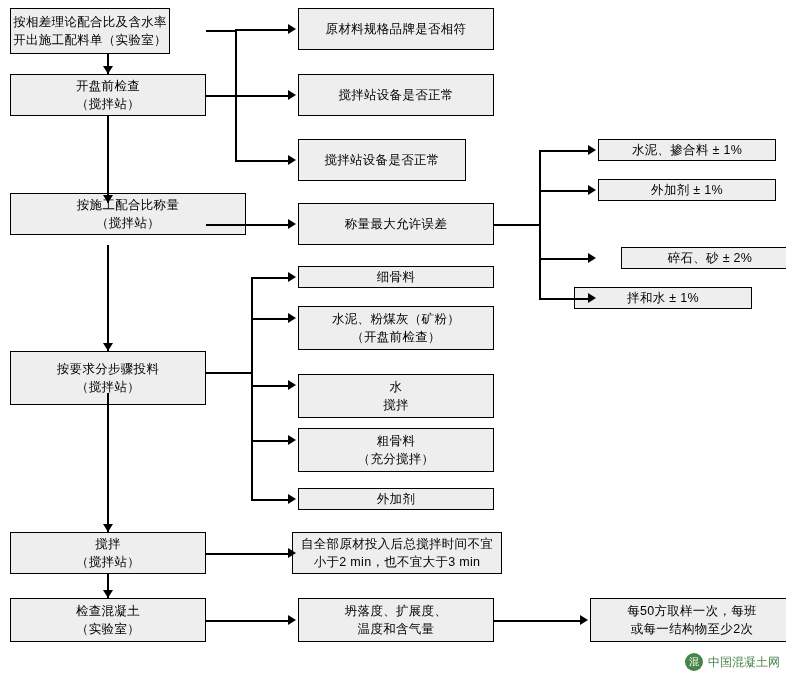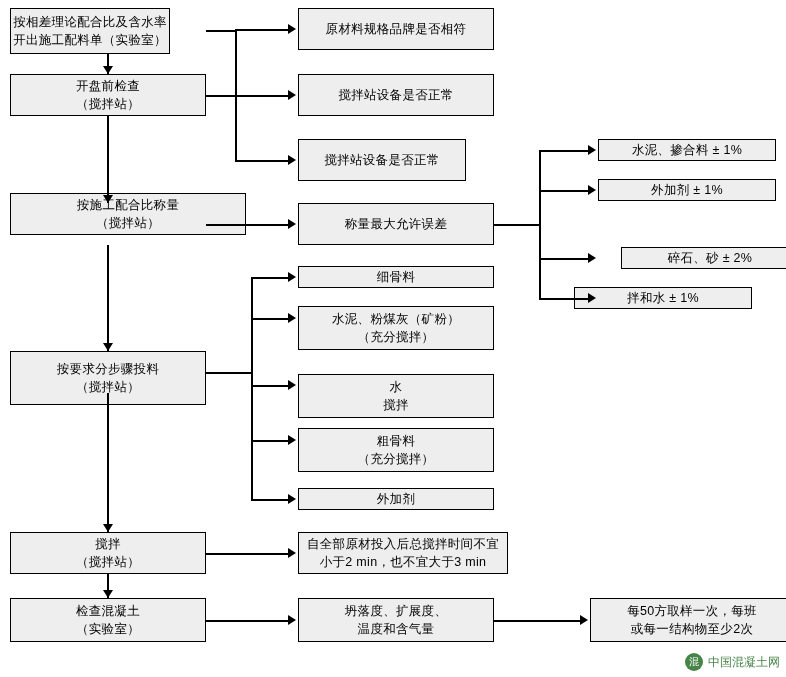--- a/index.html
+++ b/index.html
@@ -95,31 +95,31 @@
   <div class="box plain" style="left:298px; top:139px; width:168px; height:42px;">搅拌站设备是否正常</div>
   <div class="box plain" style="left:10px;  top:193px; width:236px; height:42px;">按施工配合比称量
 （搅拌站）</div>
   <div class="box plain" style="left:298px; top:203px; width:196px; height:42px;">称量最大允许误差</div>
   <div class="box plain" style="left:598px; top:139px; width:178px; height:22px;">水泥、掺合料 ± 1%</div>
   <div class="box plain" style="left:598px; top:179px; width:178px; height:22px;">外加剂 ± 1%</div>
   <div class="box plain" style="left:621px; top:247px; width:178px; height:22px;">碎石、砂 ± 2%</div>
   <div class="box plain" style="left:574px; top:287px; width:178px; height:22px;">拌和水 ± 1%</div>
   <div class="box plain" style="left:298px; top:266px; width:196px; height:22px;">细骨料</div>
   <div class="box plain" style="left:298px; top:306px; width:196px; height:44px;">水泥、粉煤灰（矿粉）
-（充分搅拌）</div>
+（开盘前检查）</div>
   <div class="box plain" style="left:10px;  top:351px; width:196px; height:54px;">按要求分步骤投料
 （搅拌站）</div>
   <div class="box plain" style="left:298px; top:374px; width:196px; height:44px;">水
 搅拌</div>
   <div class="box plain" style="left:298px; top:428px; width:196px; height:44px;">粗骨料
 （充分搅拌）</div>
   <div class="box plain" style="left:298px; top:488px; width:196px; height:22px;">外加剂</div>
   <div class="box plain" style="left:10px;  top:532px; width:196px; height:42px;">搅拌
 （搅拌站）</div>
-  <div class="box plain" style="left:298px; top:532px; width:210px; height:42px;">自全部原材投入后总搅拌时间不宜
+  <div class="box plain" style="left:292px; top:532px; width:210px; height:42px;">自全部原材投入后总搅拌时间不宜
 小于2 min，也不宜大于3 min</div>
   <div class="box plain" style="left:10px;  top:598px; width:196px; height:44px;">检查混凝土
 （实验室）</div>
   <div class="box plain" style="left:298px; top:598px; width:196px; height:44px;">坍落度、扩展度、
 温度和含气量</div>
   <div class="box plain" style="left:590px; top:598px; width:204px; height:44px;">每50方取样一次，每班
 或每一结构物至少2次</div>
 
   <div class="line vline" style="left:107px; top:54px;  height:20px;"></div>
   <div class="arrow-down" style="left:103px; top:66px;"></div>

